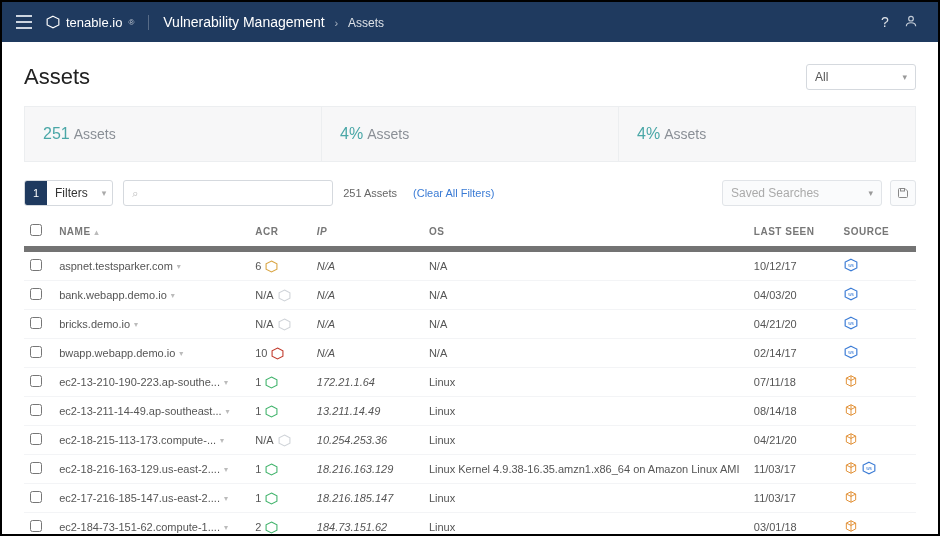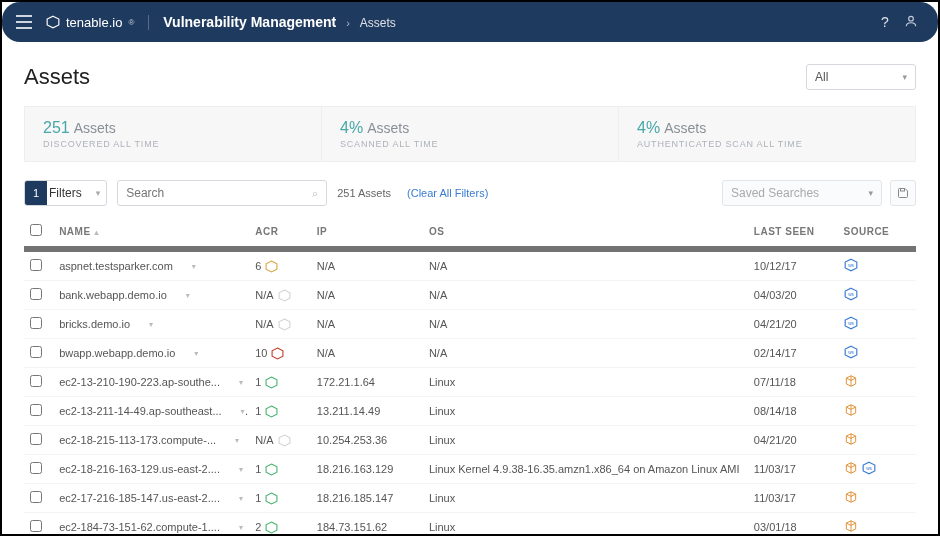--- a/index.html
+++ b/index.html
@@ -1,24 +1,24 @@
 <!DOCTYPE html>
 <html><head>
 <meta charset="utf-8">
 <style>
   * { box-sizing: border-box; margin: 0; padding: 0; }
   body { font-family: -apple-system, BlinkMacSystemFont, "Segoe UI", Arial, sans-serif; font-size: 12px; color: #333; background: #fff; width: 940px; height: 536px; border: 2px solid #000; overflow: hidden; }
 
-  .topbar { background: #1f3a5f; color: #fff; height: 40px; display: flex; align-items: center; padding: 0 14px; border-radius: 18px; }
+  .topbar { background: #1f3a5f; color: #fff; height: 40px; display: flex; align-items: center; padding: 0 14px; }
   .hamburger { width: 16px; height: 14px; display: flex; flex-direction: column; justify-content: space-between; margin-right: 14px; cursor: pointer; }
   .hamburger span { display: block; height: 2px; background: #cdd5e0; }
   .logo { display: flex; align-items: center; gap: 6px; padding-right: 14px; border-right: 1px solid rgba(255,255,255,0.25); margin-right: 14px; font-size: 13px; }
   .logo-hex { width: 14px; height: 14px; }
   .breadcrumb { font-size: 14px; }
-  .breadcrumb b { font-weight: 700; }
+  .breadcrumb b { font-weight: 400; }
   .breadcrumb .sep { opacity: .6; margin: 0 6px; font-size: 11px; }
   .breadcrumb .sub { opacity: .85; font-weight: 400; font-size: 12px; }
   .topbar .spacer { flex: 1; }
   .top-icon { width: 26px; text-align: center; opacity: .85; cursor: pointer; font-size: 14px; }
 
   .content { padding: 0 22px; }
   .title-row { display: flex; align-items: center; justify-content: space-between; padding: 22px 0 16px; }
   .page-title { font-size: 22px; font-weight: 400; color: #222; }
   .scope-select { width: 110px; height: 26px; border: 1px solid #d5d9de; border-radius: 3px; background: #fff; display: flex; align-items: center; justify-content: space-between; padding: 0 8px; font-size: 12px; color: #555; cursor: pointer; }
   .chev { font-size: 9px; color: #999; }
@@ -26,46 +26,46 @@
   .stats { display: flex; background: #f7f7f8; border: 1px solid #eceef0; height: 56px; }
   .stat { flex: 1; padding: 10px 18px; border-right: 1px solid #eceef0; display: flex; flex-direction: column; justify-content: center; }
   .stat:last-child { border-right: none; }
   .stat-top { font-size: 14px; color: #8a8f96; }
   .stat-top .num { color: #4aa7a7; font-size: 16px; font-weight: 500; margin-right: 4px; }
   .stat-sub { font-size: 9px; letter-spacing: .8px; color: #aeb3b9; margin-top: 2px; }
 
   .toolbar { display: flex; align-items: center; margin-top: 18px; gap: 10px; }
   .filter-chip { display: flex; align-items: center; border: 1px solid #d5d9de; border-radius: 3px; height: 26px; overflow: hidden; }
   .filter-count { background: #1f3a5f; color: #fff; width: 22px; display: flex; align-items: center; justify-content: center; font-size: 11px; height: 100%; }
-  .filter-label { padding: 0 8px 0 2px; font-size: 12px; color: #333; }
+  .filter-label { padding: 0 8px 0 8px; font-size: 12px; color: #333; }
   .filter-chev { padding: 0 6px; color: #aaa; font-size: 9px; }
   .search { flex: 0 0 210px; height: 26px; border: 1px solid #d5d9de; border-radius: 3px; display: flex; align-items: center; padding: 0 8px; color: #999; justify-content: space-between; }
   .search input { border: none; outline: none; font-size: 12px; color: #555; width: 100%; background: transparent; }
   .result-count { font-size: 11px; color: #666; }
   .clear-link { font-size: 11px; color: #3a7bd5; margin-left: 6px; cursor: pointer; }
   .right-tools { margin-left: auto; display: flex; align-items: center; gap: 8px; }
   .saved-search { width: 160px; height: 26px; border: 1px solid #e1e4e8; border-radius: 3px; display: flex; align-items: center; justify-content: space-between; padding: 0 8px; color: #aaa; font-size: 12px; cursor: pointer; background:#fafbfc; }
   .save-btn { width: 26px; height: 26px; border: 1px solid #e1e4e8; border-radius: 3px; display: flex; align-items: center; justify-content: center; color: #888; cursor: pointer; font-size: 12px; background:#fafbfc; }
 
   table.assets { width: 100%; border-collapse: collapse; margin-top: 10px; table-layout: fixed; }
   table.assets th { text-align: left; font-size: 10px; font-weight: 600; letter-spacing: .5px; color: #777; padding: 8px 6px; border-bottom: 6px solid #737373; }
   table.assets td { font-size: 11px; color: #555; padding: 6px 6px; border-bottom: 1px solid #f3f4f6; white-space: nowrap; overflow: hidden; text-overflow: ellipsis; }
   .col-chk { width: 26px; }
   .col-name { width: 175px; }
   .col-acr { width: 55px; }
-  .col-ip { width: 100px; }
+  .col-ip { width: 100px; font-style: italic; }
   .col-os { width: 290px; }
   .col-last { width: 80px; }
   .col-src { width: 70px; text-align: left; }
   input[type=checkbox] { width: 12px; height: 12px; border: 1px solid #c5cad0; }
   .sort-arr { font-size: 8px; color: #bbb; margin-left: 4px; }
 
   .acr-cell { display: inline-flex; align-items: center; gap: 4px; }
   .acr-hex { width: 13px; height: 13px; display: inline-block; }
-  .name-cell { display:inline-flex; align-items:center; gap:19px;}
+  .name-cell { display:inline-flex; align-items:center; gap:4px;}
   .name-caret { font-size:8px; color:#bbb; }
 
   .src-icons { display: inline-flex; gap: 4px; }
   .src-icon { width: 14px; height: 14px; }
 </style>
 </head>
 <body>
 
 <div class="topbar">
   <div class="hamburger">
@@ -101,40 +101,36 @@
     <h1 class="page-title">Assets</h1>
     <div class="scope-select">
       <span>All</span>
       <span class="chev">▾</span>
     </div>
   </div>
 
   <div class="stats" id="stats">
       <div class="stat">
         <div class="stat-top"><span class="num">251</span><span>Assets</span></div>
-        <div class="stat-sub">DISCOVERED ALL TIME</div>
       </div>
       <div class="stat">
         <div class="stat-top"><span class="num">4%</span><span>Assets</span></div>
-        <div class="stat-sub">SCANNED ALL TIME</div>
       </div>
       <div class="stat">
         <div class="stat-top"><span class="num">4%</span><span>Assets</span></div>
-        <div class="stat-sub">AUTHENTICATED SCAN ALL TIME</div>
       </div>
     </div>
 
   <div class="toolbar">
     <div class="filter-chip">
       <span class="filter-count">1</span>
       <span class="filter-label">Filters</span>
       <span class="filter-chev">▾</span>
     </div>
     <div class="search">
-      <input placeholder="Search" style="">
       <span style="font-size:11px;color:#bbb;">⌕</span>
     </div>
     <span class="result-count">251 Assets</span>
     <span class="clear-link">(Clear All Filters)</span>
     <div class="right-tools">
       <div class="saved-search">
         <span>Saved Searches</span>
         <span class="chev">▾</span>
       </div>
       <div class="save-btn">

